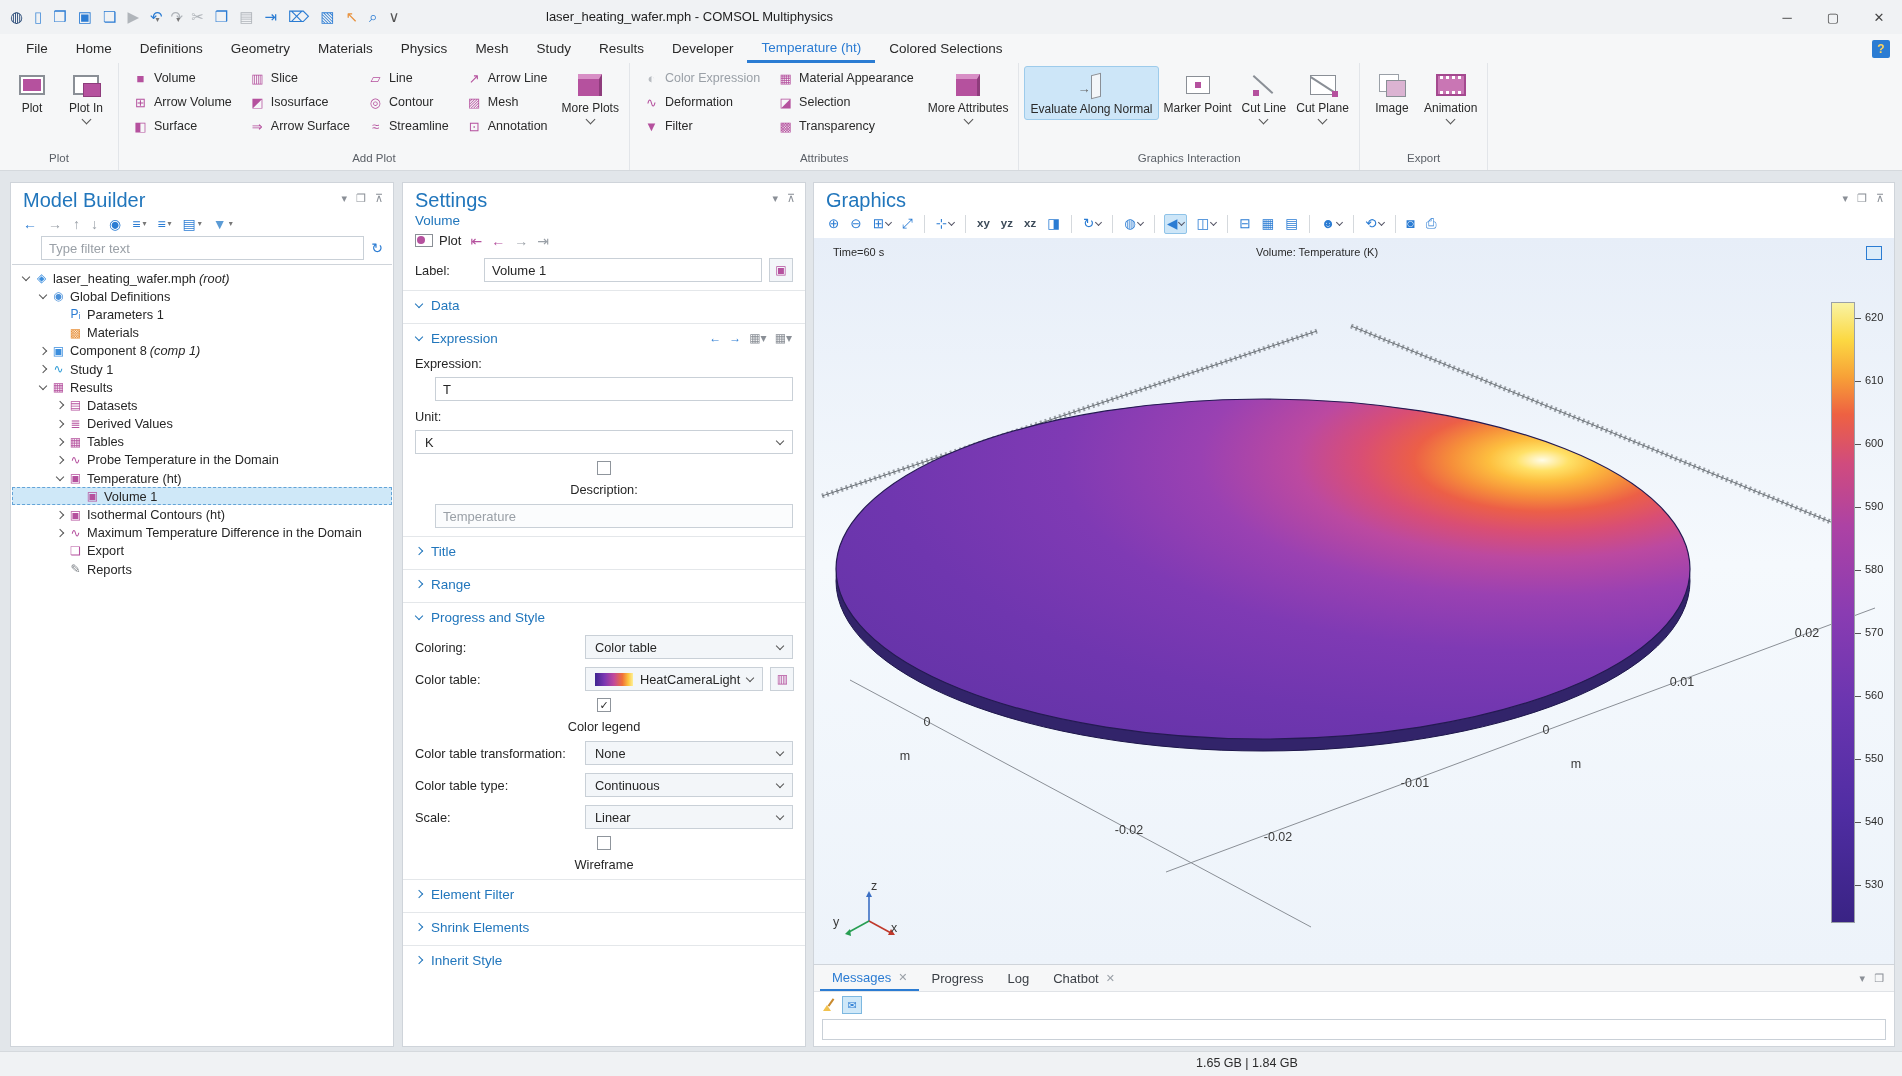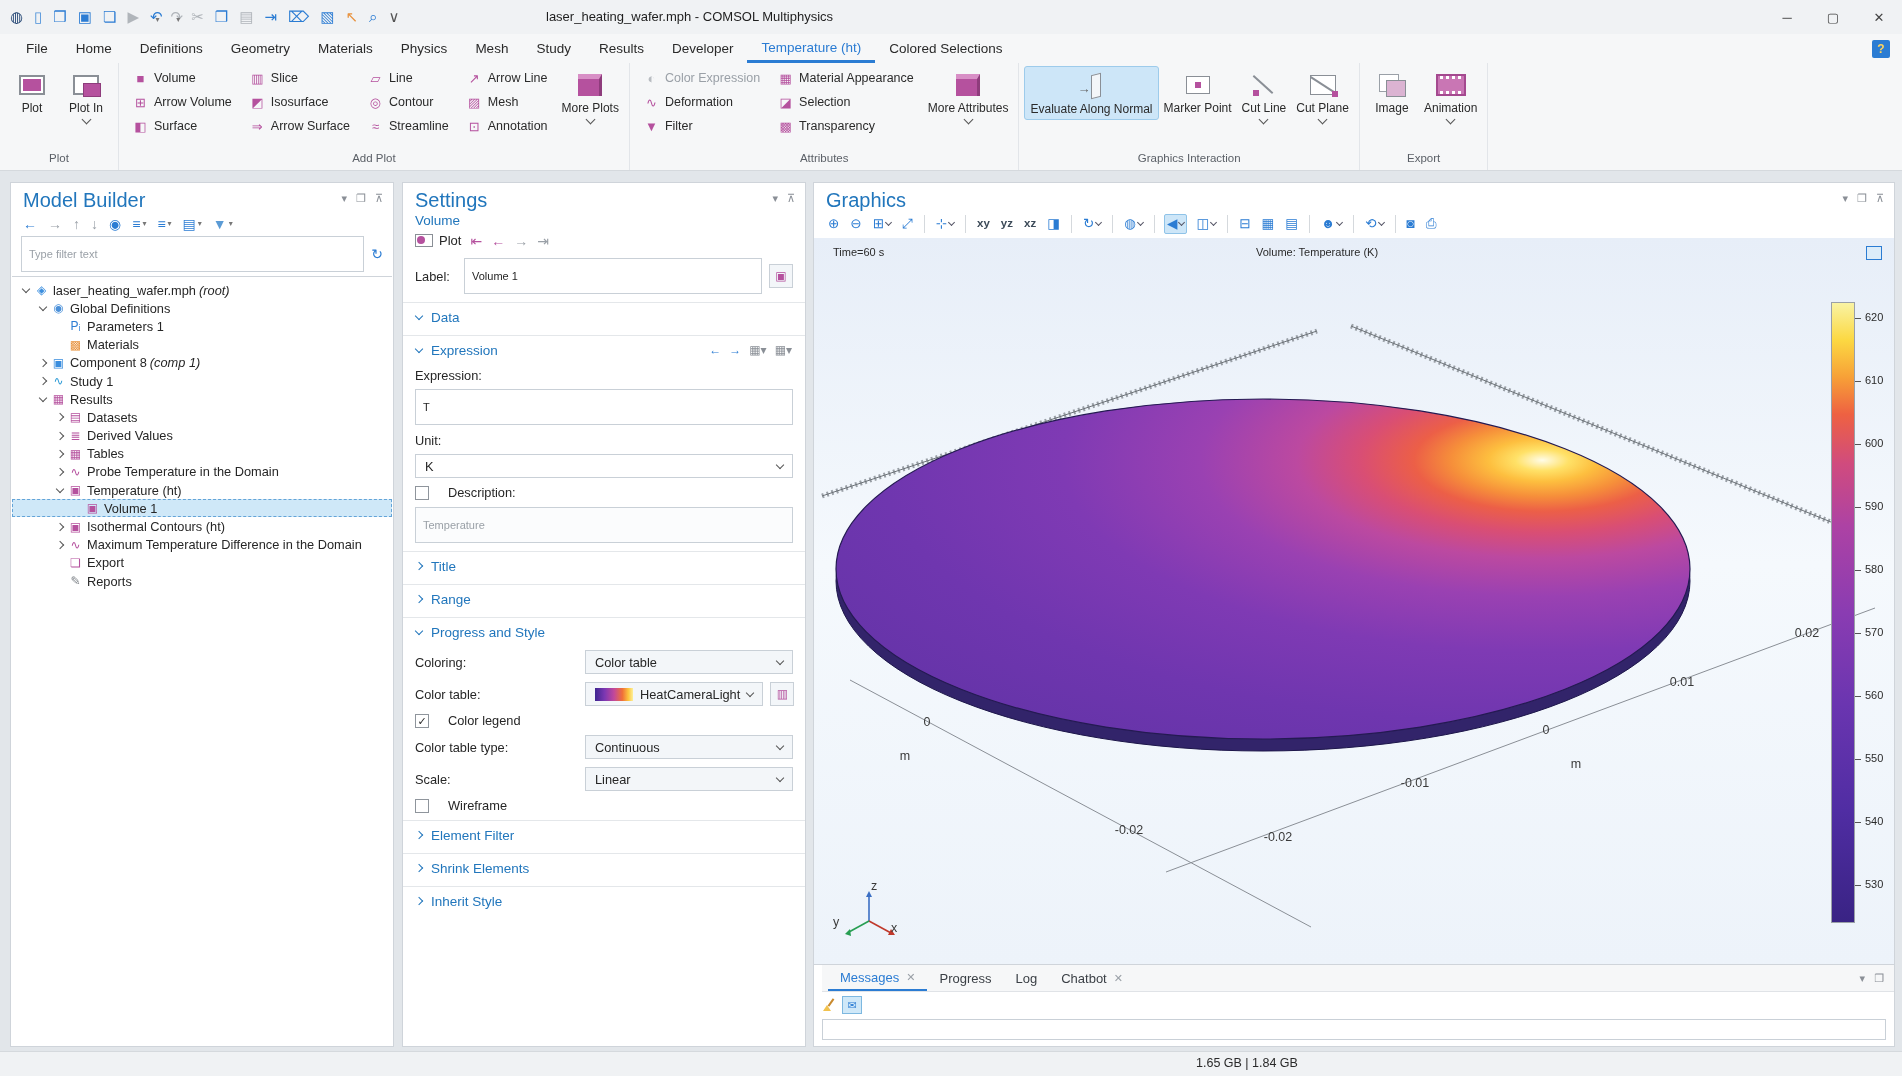--- a/index.html
+++ b/index.html
@@ -107,30 +107,30 @@
   .s-toolbar .plotbtn{display:flex;align-items:center;gap:6px;}
   .s-plot-ic{width:18px;height:13px;border:1.5px solid #8a8f96;background:#fff;position:relative;}
   .s-plot-ic::after{content:"";position:absolute;left:1px;top:1px;width:8px;height:8px;background:#b5519e;border-radius:50%;}
   .s-arrow{font-size:14px;line-height:1;}
   .form-row{display:flex;align-items:center;padding:2px 12px;gap:7px;margin:2px 0;}
   .flabel{width:163px;flex:none;font-size:12.8px;}
   .sel{height:24px;background:#f3f6f9;border:1px solid #c9d0d7;display:flex;align-items:center;
        padding:0 9px;font-size:12.8px;flex:1;position:relative;gap:7px;}
   .sel .selcaret{margin-left:auto;width:6px;height:6px;border-right:1.4px solid #555;
        border-bottom:1.4px solid #555;transform:rotate(45deg);margin-top:-3px;}
-  input.real{height:36px;border:1px solid #c9d0d7;background:#fff;padding:0 7px;font-size:11px;
-       flex:1;font-family:inherit;color:#262626;width:100%;}
+  input.real{height:24px;border:1px solid #c9d0d7;background:#fff;padding:0 7px;font-size:13px;
+       flex:1;font-family:inherit;color:#262626;width:100%;margin-left:20px;}
   input.real::placeholder{color:#9aa0a7;}
   .side-btn{width:24px;height:24px;border:1px solid #c9d0d7;background:#f3f6f9;flex:none;
             display:flex;align-items:center;justify-content:center;font-size:12px;color:#b5519e;}
   .sec{display:flex;align-items:center;gap:9px;height:29px;padding:0 13px;border-top:1px solid #e4e7ea;
        color:#2176bc;font-size:13.5px;margin-top:4px;}
   .sec .chev{border-color:#2176bc;}
   .sec .sec-icons{margin-left:auto;display:flex;gap:8px;color:#8a8f96;font-size:12px;align-items:center;}
-  .check-row{display:flex;align-items:center;gap:19px;padding:3px 12px;font-size:12.8px;}
+  .check-row{display:flex;align-items:center;gap:7px;padding:3px 12px;font-size:12.8px;flex-direction:column;}
   .cb{width:14px;height:14px;border:1px solid #8f959c;background:#fff;font-size:11px;line-height:12px;
       text-align:center;color:#2a2a2a;flex:none;}
   .swatch{width:38px;height:13px;flex:none;
       background:linear-gradient(90deg,#3f2590 0%,#7b37b2 25%,#c2489b 50%,#f07038 72%,#fcc63f 88%,#fdef9a 100%);}
 
   
   .g-toolbar{display:flex;align-items:center;gap:7px;padding:2px 8px 4px 12px;font-size:13.5px;color:#2b7cd3;}
   .g-toolbar .gi{display:flex;align-items:center;gap:2px;line-height:1;padding:2px 2px;border-radius:2px;}
   .g-toolbar .gi .txt{font-size:11.5px;color:#3c4a58;font-weight:bold;}
   .g-toolbar .gi.hl{background:#cde6f8;border:1px solid #8fc3e8;}
@@ -145,21 +145,21 @@
      background:linear-gradient(180deg,#f9f3a3 0%,#fcd842 6%,#f7a037 12%,#ee6142 18%,#d04b7e 26%,
                  #ad42a4 36%,#8a3cb2 50%,#6a35b0 65%,#502da3 82%,#392384 100%);
      border:1px solid #9aa0a7;}
   .cb-tick{position:absolute;font-size:11px;color:#2a2a2a;}
   .cb-tickmark{position:absolute;width:6px;height:1px;background:#555;}
   .page-ic{position:absolute;width:16px;height:14px;border:1.5px solid #2b7cd3;background:#dcecf9;}
 
   
   .g-bottom{height:82px;border-top:1px solid #cfd4da;display:flex;flex-direction:column;background:#fff;}
   .dock-tabs{display:flex;align-items:stretch;height:27px;background:#f6f7f8;border-bottom:1px solid #e0e3e7;
-             padding-left:6px;font-size:13px;margin-left:8px;}
+             padding-left:6px;font-size:13px;}
   .dock-tab{display:flex;align-items:center;gap:7px;padding:0 12px;color:#3a3f45;}
   .dock-tab.active{color:#2b7cd3;border-bottom:2px solid #2b7cd3;}
   .dock-tab .x{color:#9aa0a7;font-size:11px;}
   .dock-ctls{margin-left:auto;display:flex;gap:9px;align-items:center;color:#8a8f96;font-size:11px;padding-right:10px;}
   .dock-toolbar{display:flex;align-items:center;gap:6px;height:26px;padding:0 8px;}
   .broom{width:14px;height:14px;position:relative;}
   .broom::before{content:"";position:absolute;left:8px;top:0;width:2px;height:9px;background:#c98a2e;transform:rotate(35deg);}
   .broom::after{content:"";position:absolute;left:1px;top:7px;width:8px;height:6px;background:#f2c24e;
                 clip-path:polygon(0 100%,50% 0,100% 100%);}
   .envic{width:20px;height:18px;border:1px solid #7db8e0;background:#cfe8f8;display:flex;
@@ -651,20 +651,27 @@
       <div class="sel">
         <span class="swatch"></span>
         <span>HeatCameraLight</span>
         <span class="selcaret"></span>
       </div>
       <div class="side-btn">▥</div>
     </div>
     <div class="check-row">
       <span class="cb">✓</span>
       <span>Color legend</span>
+    </div>
+    <div class="form-row">
+      <div class="flabel">Color table transformation:</div>
+      <div class="sel">
+        <span>None</span>
+          <span class="selcaret"></span>
+      </div>
     </div>
     <div class="form-row">
       <div class="flabel">Color table type:</div>
       <div class="sel">
         <span>Continuous</span>
           <span class="selcaret"></span>
       </div>
     </div>
     <div class="form-row">
       <div class="flabel">Scale:</div>

